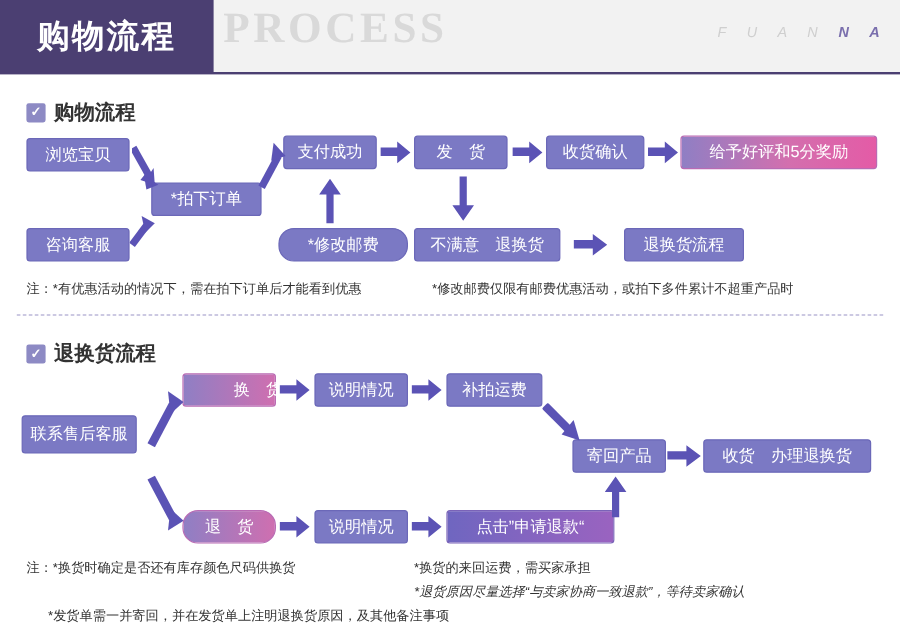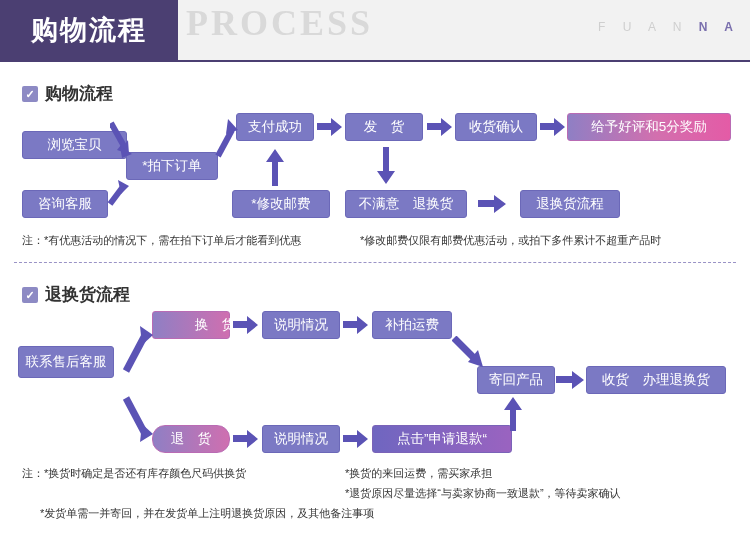--- a/index.html
+++ b/index.html
@@ -51,20 +51,21 @@
     letter-spacing: 3px;
     color: #d9d9d9;
   }
   .header-right {
     position: absolute;
     right: 10px;
     top: 20px;
     font-size: 12px;
     letter-spacing: 7px;
     color: #cfcfcf;
+    font-style: italic;
   }
   .header-right .hl {
     color: #7a6fad;
     font-weight: bold;
   }
   .header-rule {
     position: absolute;
     left: 0;
     top: 60px;
     width: 750px;
@@ -160,35 +161,35 @@
       <span class="hl">N A</span>
     </div>
   </div>
   <div class="header-rule"></div>
 
   <div class="section-title" style="left:22px; top:82px;">
     <span class="check-badge">✓</span>
     <span>购物流程</span>
   </div>
 
-  <div class="box blue" style="left:22px; top:131px; width:105px; height:28px;font-family:Liberation Serif, serif;">浏览宝贝</div>
+  <div class="box blue" style="left:22px; top:115px; width:86px; height:28px;font-family:Liberation Serif, serif;">浏览宝贝</div>
 
   <div class="box blue" style="left:126px; top:152px; width:92px; height:28px;">*拍下订单</div>
 
   <div class="box blue" style="left:236px; top:113px; width:78px; height:28px;">支付成功</div>
 
   <div class="box blue" style="left:345px; top:113px; width:78px; height:28px;">发　货</div>
 
   <div class="box blue" style="left:455px; top:113px; width:82px; height:28px;">收货确认</div>
 
   <div class="box pink" style="left:567px; top:113px; width:164px; height:28px;">给予好评和5分奖励</div>
 
   <div class="box blue" style="left:22px; top:190px; width:86px; height:28px;">咨询客服</div>
 
-  <div class="box blue" style="left:232px; top:190px; width:98px; height:28px;">*修改邮费</div>
+  <div class="box blue" style="left:232px; top:190px; width:108px; height:28px;border-radius:13px;">*修改邮费</div>
 
   <div class="box blue" style="left:345px; top:190px; width:122px; height:28px;">不满意　退换货</div>
 
   <div class="box blue" style="left:520px; top:190px; width:100px; height:28px;">退换货流程</div>
 
   <div class="arrow" style="left:110px; top:120px;">
     <svg width="24" height="44" viewBox="0 0 24 44">
       <path d="M2,4 L14,26 L18,20 L19,34 L7,30 L11,25 L0,6 Z" fill="#5b53b5"></path>
       <path d="M1,3 L15,28" stroke="#5b53b5" stroke-width="6" fill="none"></path>
       <path d="M10,26 L22,34 L12,38 Z" fill="#5b53b5"></path>
@@ -327,15 +328,15 @@
   <div class="arrow" style="left:502px; top:396px;">
     <svg width="22" height="36" viewBox="0 0 22 36">
       <path d="M8,35 L8,14 L2,14 L11,1 L20,14 L14,14 L14,35 Z" fill="#5b53b5"></path>
     </svg>
   </div>
 
   <div class="note" style="left:22px; top:466px;">注：*换货时确定是否还有库存颜色尺码供换货</div>
   <div class="note" style="left:40px; top:506px;">*发货单需一并寄回，并在发货单上注明退换货原因，及其他备注事项</div>
 
   <div class="note" style="left:345px; top:466px;">*换货的来回运费，需买家承担</div>
-  <div class="note" style="left:345px; top:486px;">*退货原因尽量选择“与卖家协商一致退款”，等待卖家确认</div>
+  <div class="note" style="left:345px; top:486px;font-style:italic;">*退货原因尽量选择“与卖家协商一致退款”，等待卖家确认</div>
 
 </div>
 
 </body></html>

